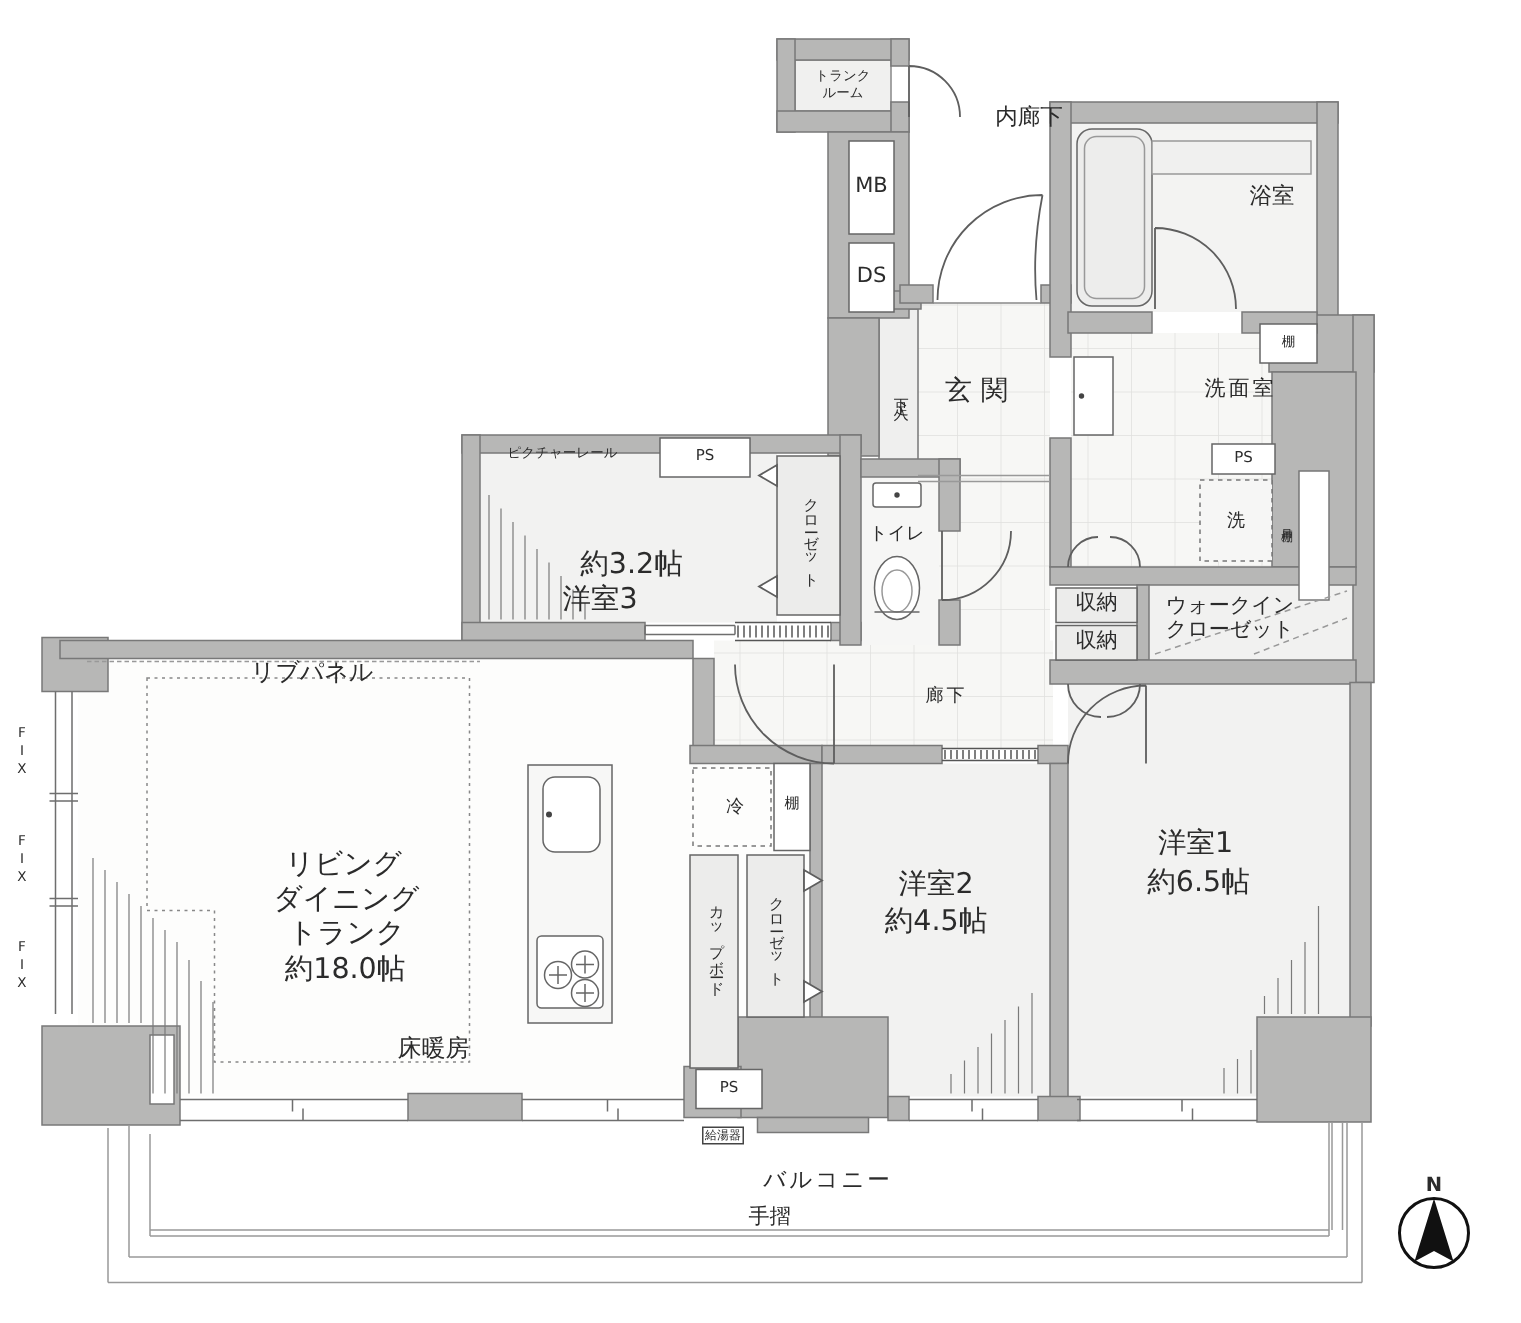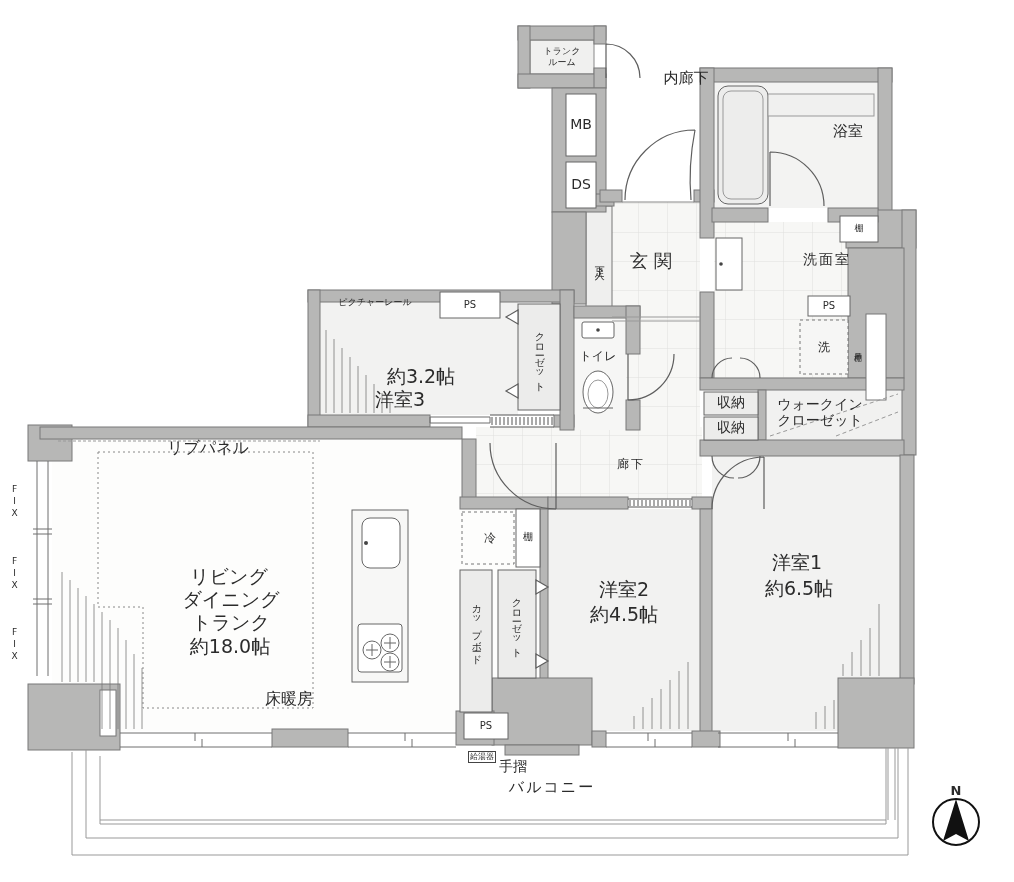--- a/index.html
+++ b/index.html
@@ -285,16 +285,16 @@
 <div class="lbl tiny" style="left:528px;top:537px;font-size:10px;">棚</div>
 <div class="lbl big" style="left:624px;top:590px;">洋室2</div>
 <div class="lbl big" style="left:624px;top:615px;">約4.5帖</div>
 <div class="lbl v" style="left:516px;top:622px;font-size:10px;letter-spacing:1px;">クローゼット</div>
 <div class="lbl v" style="left:476px;top:628px;font-size:10px;letter-spacing:1px;">カップボード</div>
 <div class="lbl tiny" style="left:486px;top:726px;font-size:10px;">PS</div>
 <div class="lbl boxed" style="left:482px;top:757px;font-size:8px;">給湯器</div>
 <div class="lbl big" style="left:797px;top:563px;">洋室1</div>
 <div class="lbl big" style="left:799px;top:589px;">約6.5帖</div>
 <div class="lbl med" style="left:516px;top:787px;letter-spacing:2px;">バルコニー</div>
-<div class="lbl sm" style="left:513px;top:767px;">手摺</div>
+<div class="lbl sm" style="left:513px;top:812px;">手摺</div>
 <div class="lbl" style="left:956px;top:791px;font-size:13px;font-weight:bold;">N</div>
 
 </div>
 
 </body></html>

